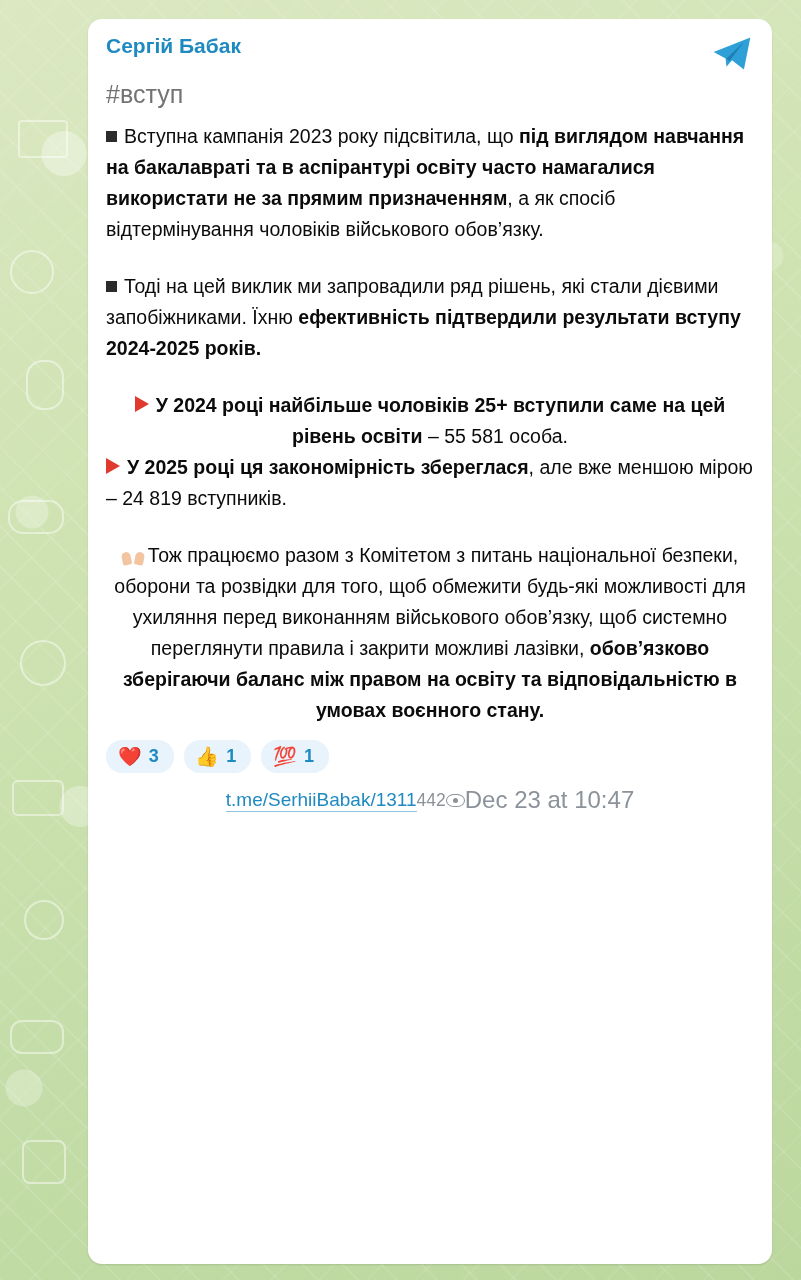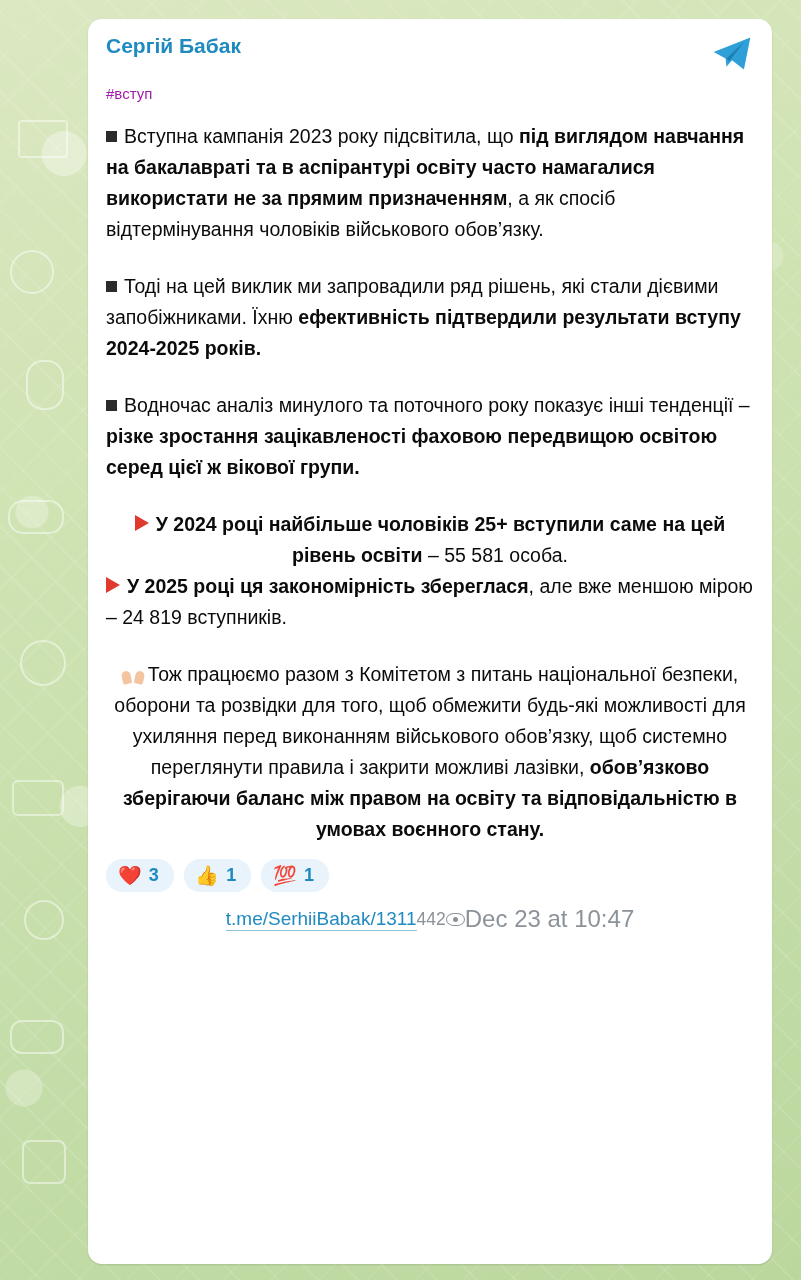--- a/index.html
+++ b/index.html
@@ -113,22 +113,22 @@
     font-weight: bold;
     line-height: 26px;
   }
   .tg-logo {
     width: 44px;
     height: 44px;
     margin-top: -2px;
     flex: 0 0 auto;
   }
   .hashtag {
-    color: #a21caf;
-    font-size: 15px;
+    color: #737373;
+    font-size: 25px;
     line-height: 26px;
     margin-top: 6px;
   }
   .body-text {
     margin-top: 14px;
     color: #0b0b0b;
     font-size: 19.5px;
     line-height: 31px;
     word-wrap: break-word;
   }
@@ -295,23 +295,20 @@
 
 
       <p class="para">
         <span class="sq"></span><span>Вступна кампанія 2023 року підсвітила, що </span><b>під виглядом навчання на бакалавраті та в аспірантурі освіту часто намагалися використати не за прямим призначенням</b><span>, а як спосіб відтермінування чоловіків військового обов’язку.</span>
       </p>
 
       <p class="para">
         <span class="sq"></span><span>Тоді на цей виклик ми запровадили ряд рішень, які стали дієвими запобіжниками. Їхню </span><b>ефективність підтвердили результати вступу 2024-2025 років.</b>
       </p>
 
-      <p class="para">
-        <span class="sq"></span><span>Водночас аналіз минулого та поточного року показує інші тенденції – </span><b>різке зростання зацікавленості фаховою передвищою освітою серед цієї ж вікової групи.</b>
-      </p>
 
       <p class="para tight">
         <span class="tri"></span><b>У 2024 році найбільше чоловіків 25+ вступили саме на цей рівень освіти</b><span> – 55 581 особа.</span>
       </p>
 
       <p class="para">
         <span class="tri"></span><b>У 2025 році ця закономірність збереглася</b><span>, але вже меншою мірою – 24 819 вступників.</span>
       </p>
 
 

